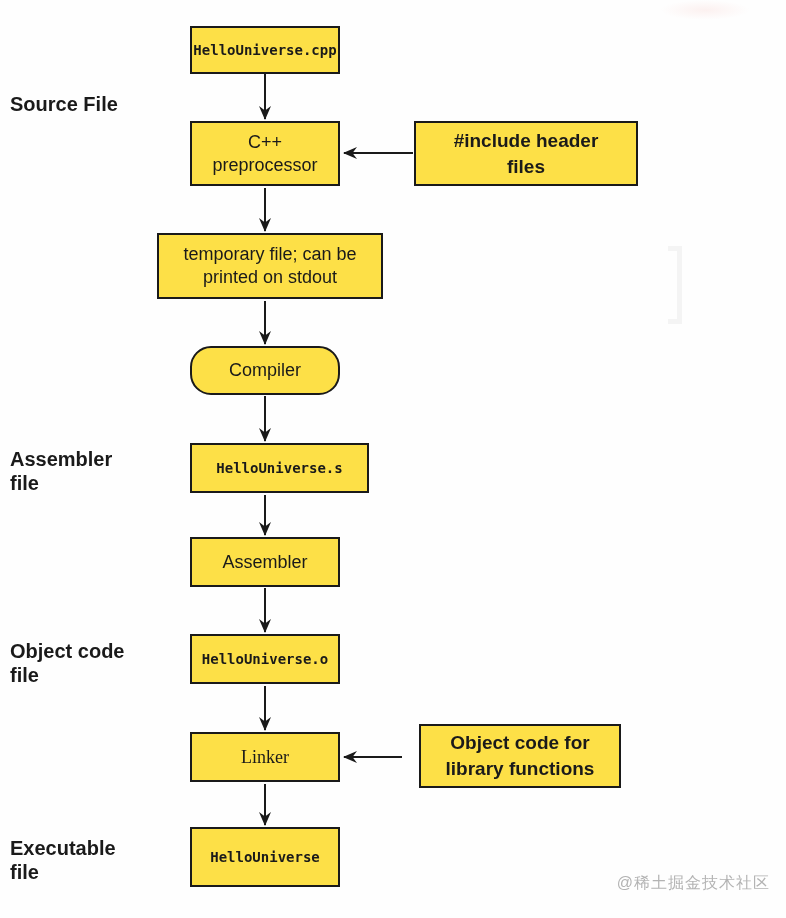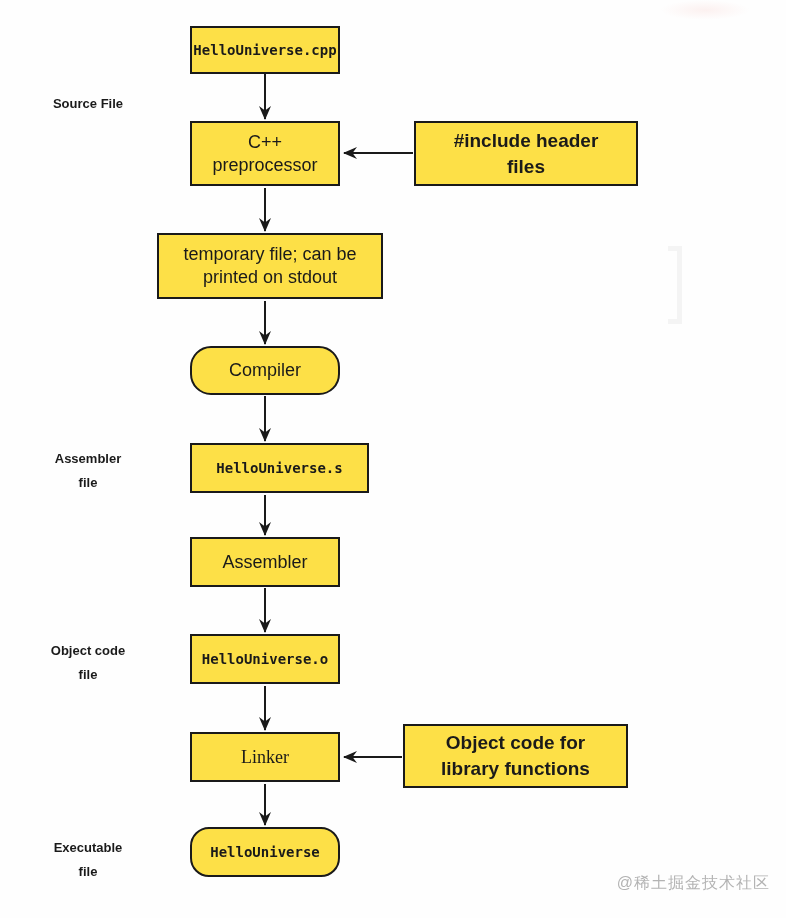--- a/index.html
+++ b/index.html
@@ -50,23 +50,23 @@
   }
   .note {
     font-family: "Liberation Sans", sans-serif;
     font-size: 19px;
     line-height: 26px;
     font-weight: bold;
   }
   .side-label {
     position: absolute;
     width: 156px;
-    text-align: center;
+    text-align: left;
     font-weight: bold;
-    font-size: 13px;
+    font-size: 20px;
     line-height: 24px;
     color: #1a1a1a;
   }
   .watermark {
     position: absolute;
     left: 606px;
     top: 873px;
     width: 164px;
     text-align: right;
     font-size: 16px;
@@ -168,24 +168,24 @@
   </div>
 
   <div class="node mono" style="left:190px; top:634px; width:150px; height:50px;">
     <span>HelloUniverse.o</span>
   </div>
 
   <div class="node proc" style="left:190px; top:732px; width:150px; height:50px;font-family:Liberation Serif, serif;">
     <span>Linker</span>
   </div>
 
-  <div class="node note" style="left:403px; top:724px; width:225px; height:64px;">
+  <div class="node note" style="left:419px; top:724px; width:202px; height:64px;">
     <span>Object code for</span>
     <span>library functions</span>
   </div>
 
-  <div class="node mono" style="left:190px; top:827px; width:150px; height:50px;border-radius:19px;">
+  <div class="node mono" style="left:190px; top:827px; width:150px; height:60px;">
     <span>HelloUniverse</span>
   </div>
 
   <div class="watermark">@稀土掘金技术社区</div>
 
 </div>
 
 </body></html>

